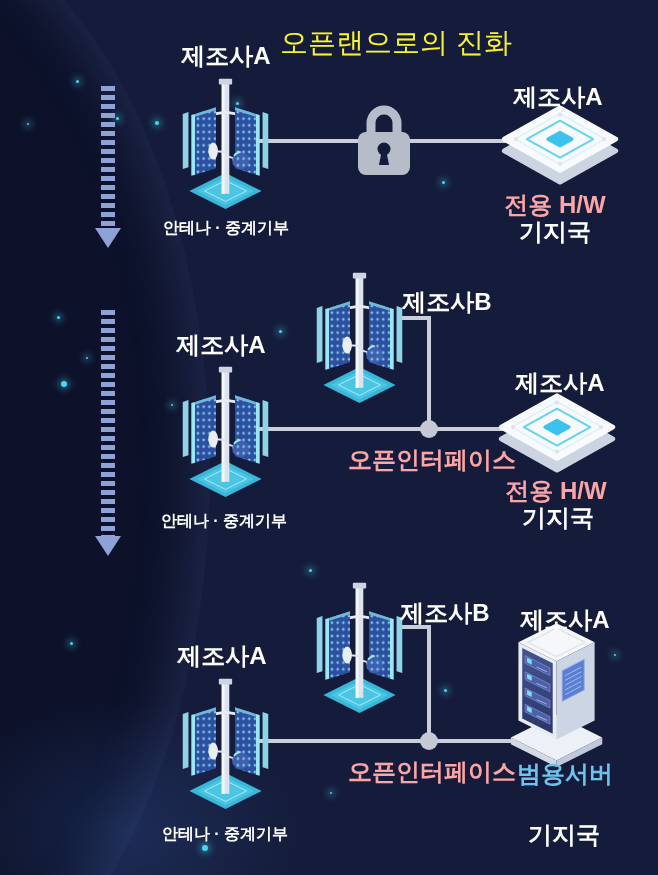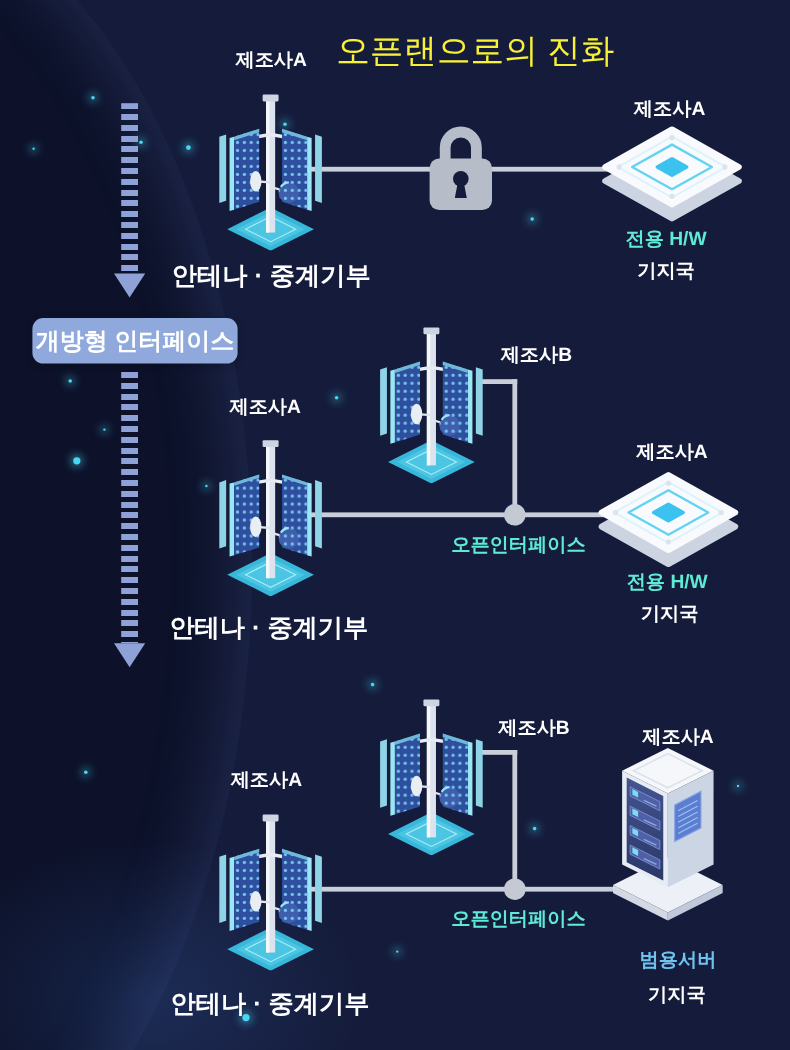--- a/index.html
+++ b/index.html
@@ -54,24 +54,24 @@
   .arrow2 .dashes{height:226px;}
   
   .line{position:absolute;background:#c9ced8;z-index:1;}
   .junction{
     position:absolute;width:18px;height:18px;border-radius:50%;
     background:#c4c9d3;z-index:3;
   }
   
   .lbl{
     position:absolute;transform:translateX(-50%);white-space:nowrap;
-    font-weight:700;font-size:16px;color:#ffffff;z-index:4;line-height:1.15;
-  }
-  .lbl.big{font-size:21px;}
-  .lbl.cyan{color:#5eead4;}
+    font-weight:700;font-size:24px;color:#ffffff;z-index:4;line-height:1.15;
+  }
+  .lbl.big{font-size:16px;}
+  .lbl.cyan{color:#fca5a5;}
   .lbl.cyan2{color:#6fc3ef;}
   
   .icon{position:absolute;z-index:2;}
   .defs{position:absolute;width:0;height:0;overflow:hidden;}
 </style>
 </head>
 <body>
 
 <svg class="defs" aria-hidden="true">
   <defs>
@@ -221,21 +221,20 @@
       <use href="#sym-lock"></use>
     </svg>
 
   <svg class="icon" style="left:495px;top:100px;" width="130" height="88" viewBox="0 0 130 90">
       <use href="#sym-ap"></use>
     </svg>
   <div class="lbl" style="left:558px;top:83px;">제조사A</div>
   <div class="lbl cyan" style="left:555px;top:191px;">전용 H/W</div>
   <div class="lbl" style="left:555px;top:218px;">기지국</div>
 
-  <div class="stage-box box2">개방형 인터페이스</div>
 
   <div class="dash-arrow arrow2">
     <div class="dashes"></div>
     <div class="head"></div>
   </div>
 
   <div class="line" style="left:253px;top:427px;width:260px;height:4px;"></div>
   <div class="line" style="left:398px;top:316px;width:33px;height:4px;"></div>
   <div class="line" style="left:427px;top:316px;width:4px;height:115px;"></div>
   <div class="junction" style="left:420px;top:420px;"></div>
@@ -276,15 +275,15 @@
     </svg>
   <div class="lbl" style="left:222px;top:642px;">제조사A</div>
   <div class="lbl big" style="left:225px;top:825px;">안테나 · 중계기부</div>
 
   <div class="lbl cyan" style="left:432px;top:758px;">오픈인터페이스</div>
 
   <svg class="icon" style="left:502px;top:608px;" width="110" height="160" viewBox="0 0 115 168">
       <use href="#sym-server"></use>
     </svg>
   <div class="lbl" style="left:565px;top:606px;">제조사A</div>
-  <div class="lbl cyan2" style="left:565px;top:792px;">범용서버</div>
+  <div class="lbl cyan2" style="left:565px;top:760px;">범용서버</div>
   <div class="lbl" style="left:564px;top:821px;">기지국</div>
 </div>
 
 </body></html>

